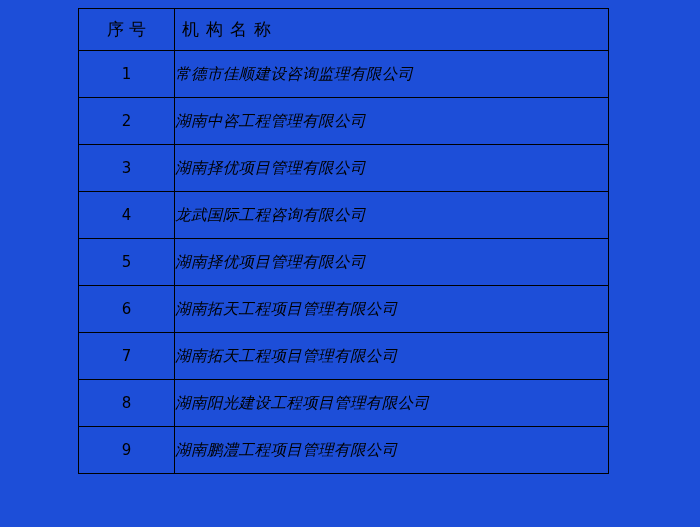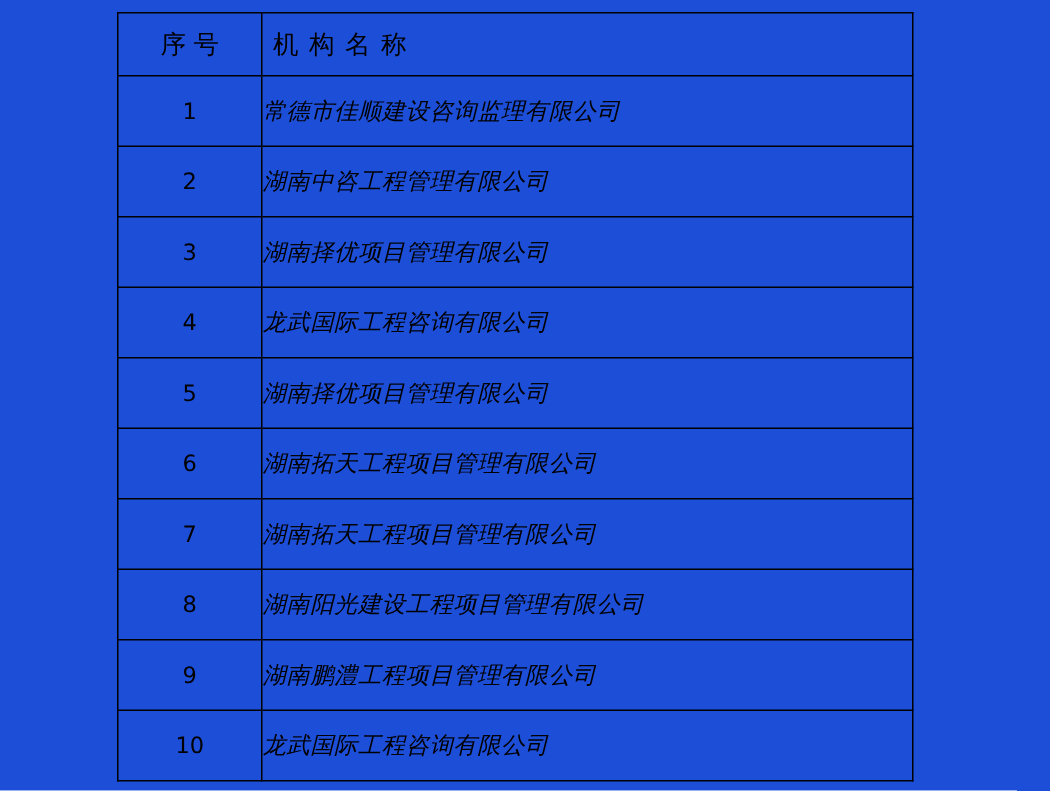--- a/index.html
+++ b/index.html
@@ -127,20 +127,16 @@
           <td class="cell-name">湖南拓天工程项目管理有限公司</td>
         </tr>
         <tr class="body-row">
           <td class="cell-num">8</td>
           <td class="cell-name">湖南阳光建设工程项目管理有限公司</td>
         </tr>
         <tr class="body-row">
           <td class="cell-num">9</td>
           <td class="cell-name">湖南鹏澧工程项目管理有限公司</td>
         </tr>
-        <tr class="body-row">
-          <td class="cell-num">10</td>
-          <td class="cell-name">龙武国际工程咨询有限公司</td>
-        </tr>
       </tbody>
     </table>
   </div>
 </div>
 
 </body></html>

